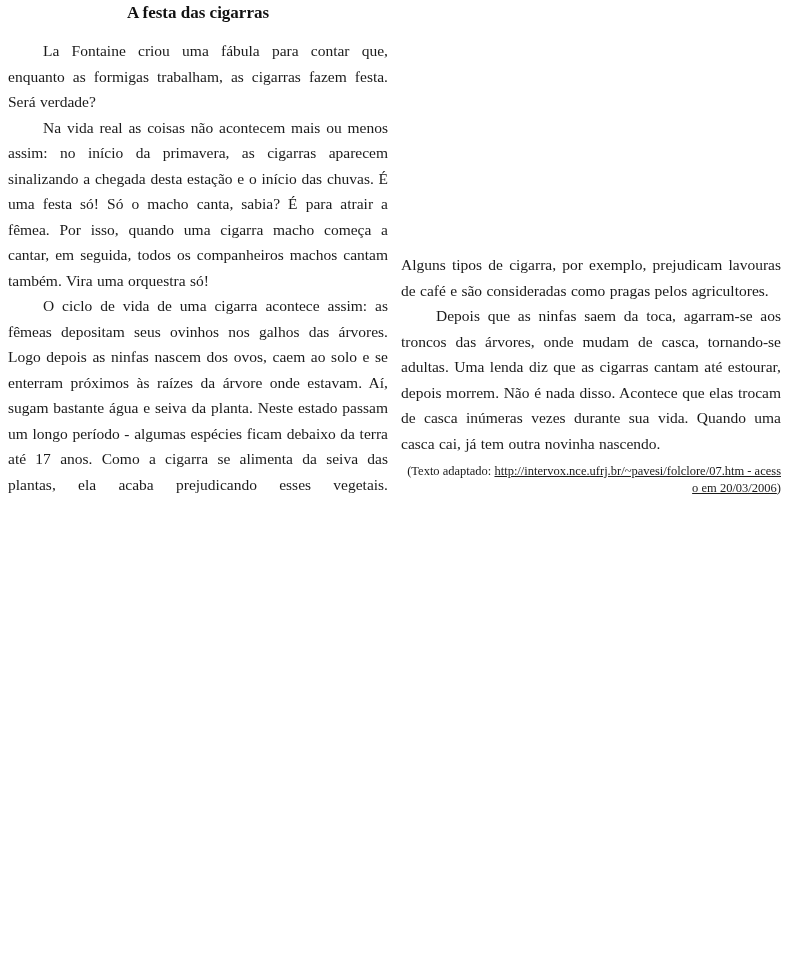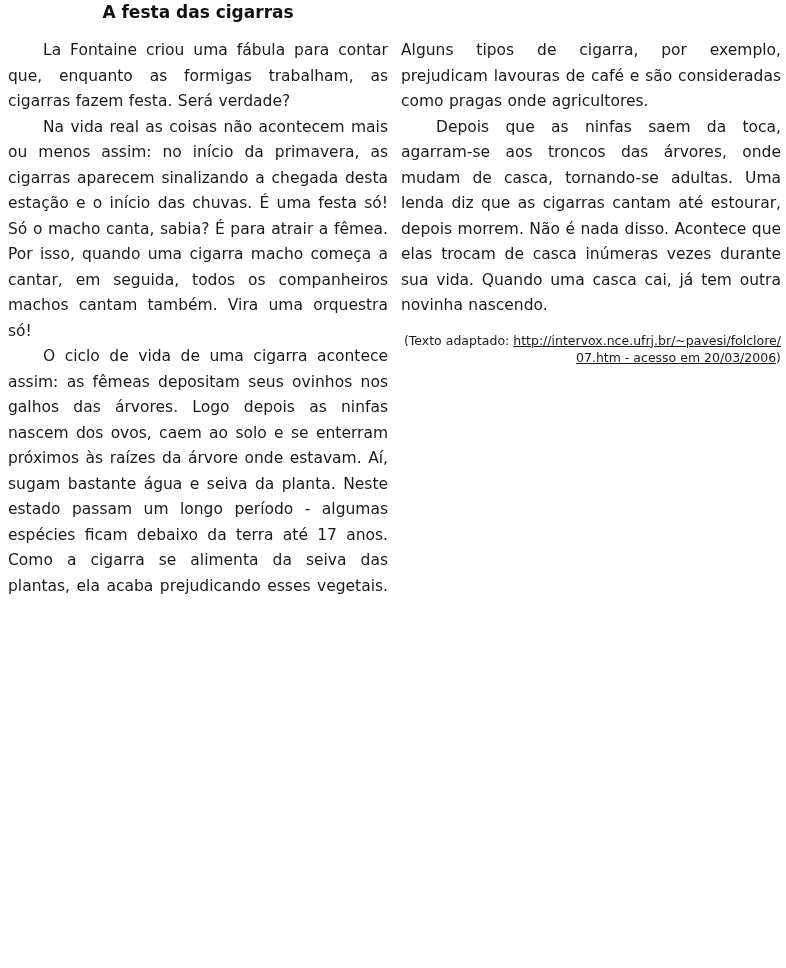--- a/index.html
+++ b/index.html
@@ -12,52 +12,53 @@
     width: 786px;
     height: 968px;
     font-family: "DejaVu Sans", sans-serif;
     color: #1a1a1a;
     overflow: hidden;
   }
   .page {
     padding: 2px 6px 0 8px;
     width: 786px;
     height: 968px;
+    font-family: Liberation Serif, serif;
   }
   .doc-title {
     width: 380px;
     margin: 0 0 15px 0;
     text-align: center;
     font-size: 17px;
     font-weight: bold;
     line-height: 21px;
     color: #111111;
   }
   .columns {
     display: flex;
     gap: 13px;
-    align-items: flex-start;
+    align-items: flex-end;
   }
   .col {
     width: 380px;
     flex: 0 0 380px;
   }
   .col p {
     margin: 0;
     font-size: 15.5px;
     line-height: 25.5px;
     text-align: justify;
     word-spacing: 0.5px;
   }
   .indent { text-indent: 35px; }
   .noindent { text-indent: 0; }
   
   .cont { text-align-last: justify; }
   .citation {
-    margin-top: 13px;
+    margin-top: 7px;
     font-size: 12.5px;
     line-height: 17px;
     text-align: right;
     color: #1a1a1a;
   }
   .citation-link {
     color: #1a1a1a;
     text-decoration: underline;
     cursor: pointer;
     word-break: break-all;
@@ -72,21 +73,21 @@
 
   <div class="columns">
 
     <div class="col">
       <p class="indent">La Fontaine criou uma fábula para contar que, enquanto as formigas trabalham, as cigarras fazem festa. Será verdade?</p>
       <p class="indent">Na vida real as coisas não acontecem mais ou menos assim: no início da primavera, as cigarras aparecem sinalizando a chegada desta estação e o início das chuvas. É uma festa só! Só o macho canta, sabia? É para atrair a fêmea. Por isso, quando uma cigarra macho começa a cantar, em seguida, todos os companheiros machos cantam também. Vira uma orquestra só!</p>
       <p class="indent cont">O ciclo de vida de uma cigarra acontece assim: as fêmeas depositam seus ovinhos nos galhos das árvores. Logo depois as ninfas nascem dos ovos, caem ao solo e se enterram próximos às raízes da árvore onde estavam. Aí, sugam bastante água e seiva da planta. Neste estado passam um longo período - algumas espécies ficam debaixo da terra até 17 anos. Como a cigarra se alimenta da seiva das plantas, ela acaba prejudicando esses vegetais.</p>
     </div>
 
     <div class="col">
-      <p class="noindent">Alguns tipos de cigarra, por exemplo, prejudicam lavouras de café e são consideradas como pragas onde agricultores.</p>
+      <p class="noindent">Alguns tipos de cigarra, por exemplo, prejudicam lavouras de café e são consideradas como pragas pelos agricultores.</p>
       <p class="indent">Depois que as ninfas saem da toca, agarram-se aos troncos das árvores, onde mudam de casca, tornando-se adultas. Uma lenda diz que as cigarras cantam até estourar, depois morrem. Não é nada disso. Acontece que elas trocam de casca inúmeras vezes durante sua vida. Quando uma casca cai, já tem outra novinha nascendo.</p>
 
       <div class="citation">
         <span>(Texto adaptado:</span>
         <a class="citation-link">http://intervox.nce.ufrj.br/~pavesi/folclore/07.htm - acesso em 20/03/2006</a><span>)</span>
       </div>
     </div>
 
   </div>
 </div>

